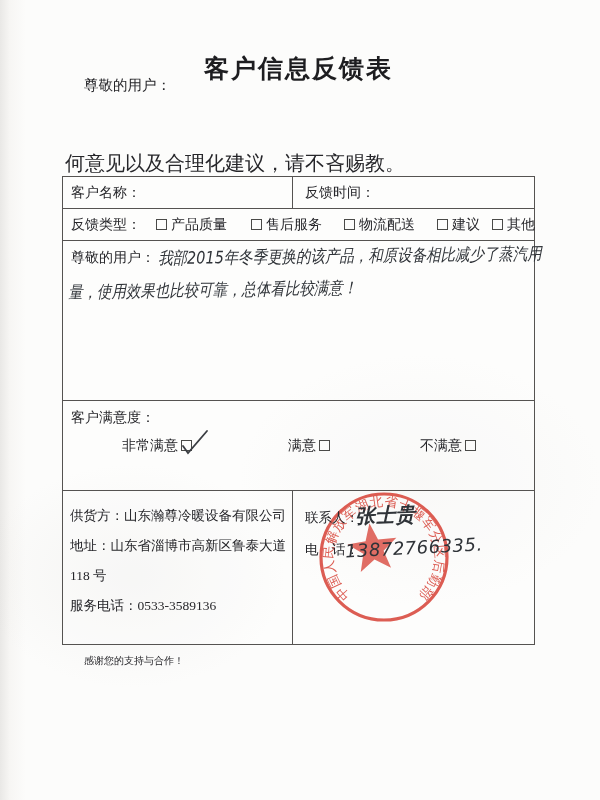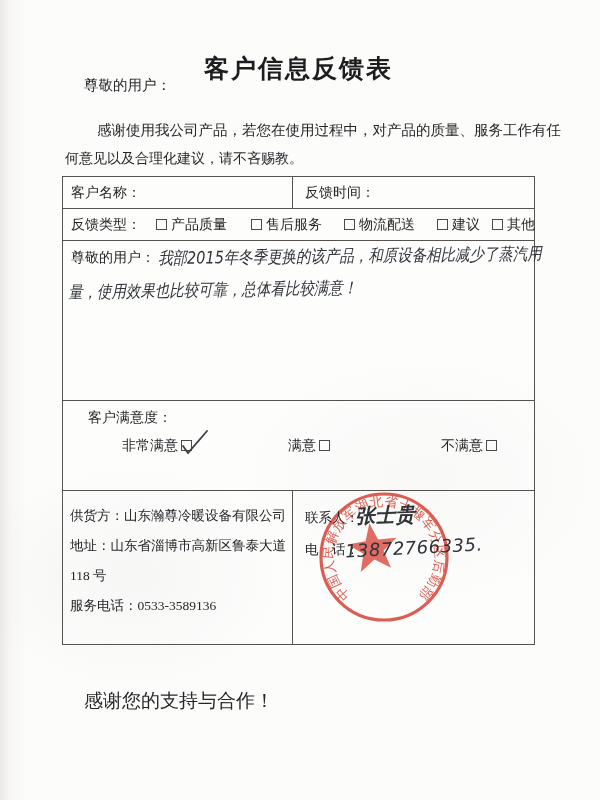--- a/index.html
+++ b/index.html
@@ -17,22 +17,22 @@
       linear-gradient(90deg, #e9e8e6 0px, #f7f6f4 10px, #fcfcfb 26px, #fcfcfb 100%);
   }
   .abs { position:absolute; }
   .doc-title {
     left:62px; top:52px; width:473px; text-align:center;
     font-family:"Liberation Sans","DejaVu Sans",sans-serif;
     font-size:25px; font-weight:bold; letter-spacing:2px; color:#1d1d20;
   }
   .greeting { left:84px; top:76px; font-size:14.5px; }
   .intro1 { left:97px; top:121px; font-size:14.5px; }
-  .intro2 { left:65px; top:150px; font-size:14px; }
-  .closing { left:84px; top:688px; font-size:19px;font-family:Liberation Mono, monospace; }
+  .intro2 { left:65px; top:150px; font-size:20px; }
+  .closing { left:84px; top:654px; font-size:10px;font-family:Liberation Mono, monospace; }
 
   .tbl {
     left:62px; top:176px; width:473px; height:469px;
     border:1px solid #555351; font-size:14px; background:rgba(255,255,255,0.25);
   }
   .row { position:relative; width:100%; }
   .row-a { height:32px; border-bottom:1px solid #555351; display:flex; }
   .row-b { height:32px; border-bottom:1px solid #555351; line-height:31px; white-space:nowrap; }
   .row-c { height:160px; border-bottom:1px solid #555351; }
   .row-d { height:90px; border-bottom:1px solid #555351; }
@@ -56,43 +56,42 @@
     font-style:italic; color:#2f3338;
   }
   .hw-c1 {
     left:95px; top:6px; font-size:17px; white-space:nowrap;
     transform:scaleX(0.85) rotate(-0.6deg); transform-origin:left top;
   }
   .hw-c2 {
     left:5px; top:40px; font-size:17px; white-space:nowrap;
     transform:scaleX(0.85) rotate(-0.8deg); transform-origin:left top;
   }
-  .sat-label { left:25px; top:8px;font-family:Liberation Serif, serif; }
+  .sat-label { left:8px; top:8px;font-family:Liberation Serif, serif; }
   .sat-opt { top:36px; white-space:nowrap; }
-  .so1{ left:59px; } .so2{ left:225px; } .so3{ left:378px; }
+  .so1{ left:59px; } .so2{ left:225px; } .so3{ left:357px; }
   .sat-opt .cb { margin-left:3px; position:relative; }
   .checkmark { position:absolute; left:-3px; top:-13px; overflow:visible; }
 
   .supplier { padding:10px 0 0 7px; font-size:13.5px; }
   .supplier div { line-height:30px; white-space:nowrap; }
   .consumer { padding:9px 0 0 12px; font-size:13.5px; }
   .consumer div { line-height:30px; white-space:nowrap; position:relative; z-index:3; }
   .hw-name { font-size:20px; margin-left:-4px; transform:rotate(-2deg); display:inline-block; font-weight:600; }
   .hw-phone { font-size:18px; margin-left:-14px; transform:rotate(-3deg); display:inline-block; letter-spacing:0.5px; }
 
   .stamp { left:16px; top:-9px; width:150px; height:150px; z-index:2; opacity:0.88; }
 </style>
 </head>
 <body>
 
 <div class="paper">
 
   <div class="abs doc-title">客户信息反馈表</div>
   <div class="abs greeting">尊敬的用户：</div>
-  <div class="abs intro1">感谢使用我公司产品，若您在使用过程中，对产品的质量、服务工作有任</div>
   <div class="abs intro2">何意见以及合理化建议，请不吝赐教。</div>
 
   <div class="abs tbl">
 
     <div class="row row-a">
       <div class="cell-l">
         <span>客户名称：</span>
       </div>
       <div class="cell-r">
         <span>反馈时间：</span>

